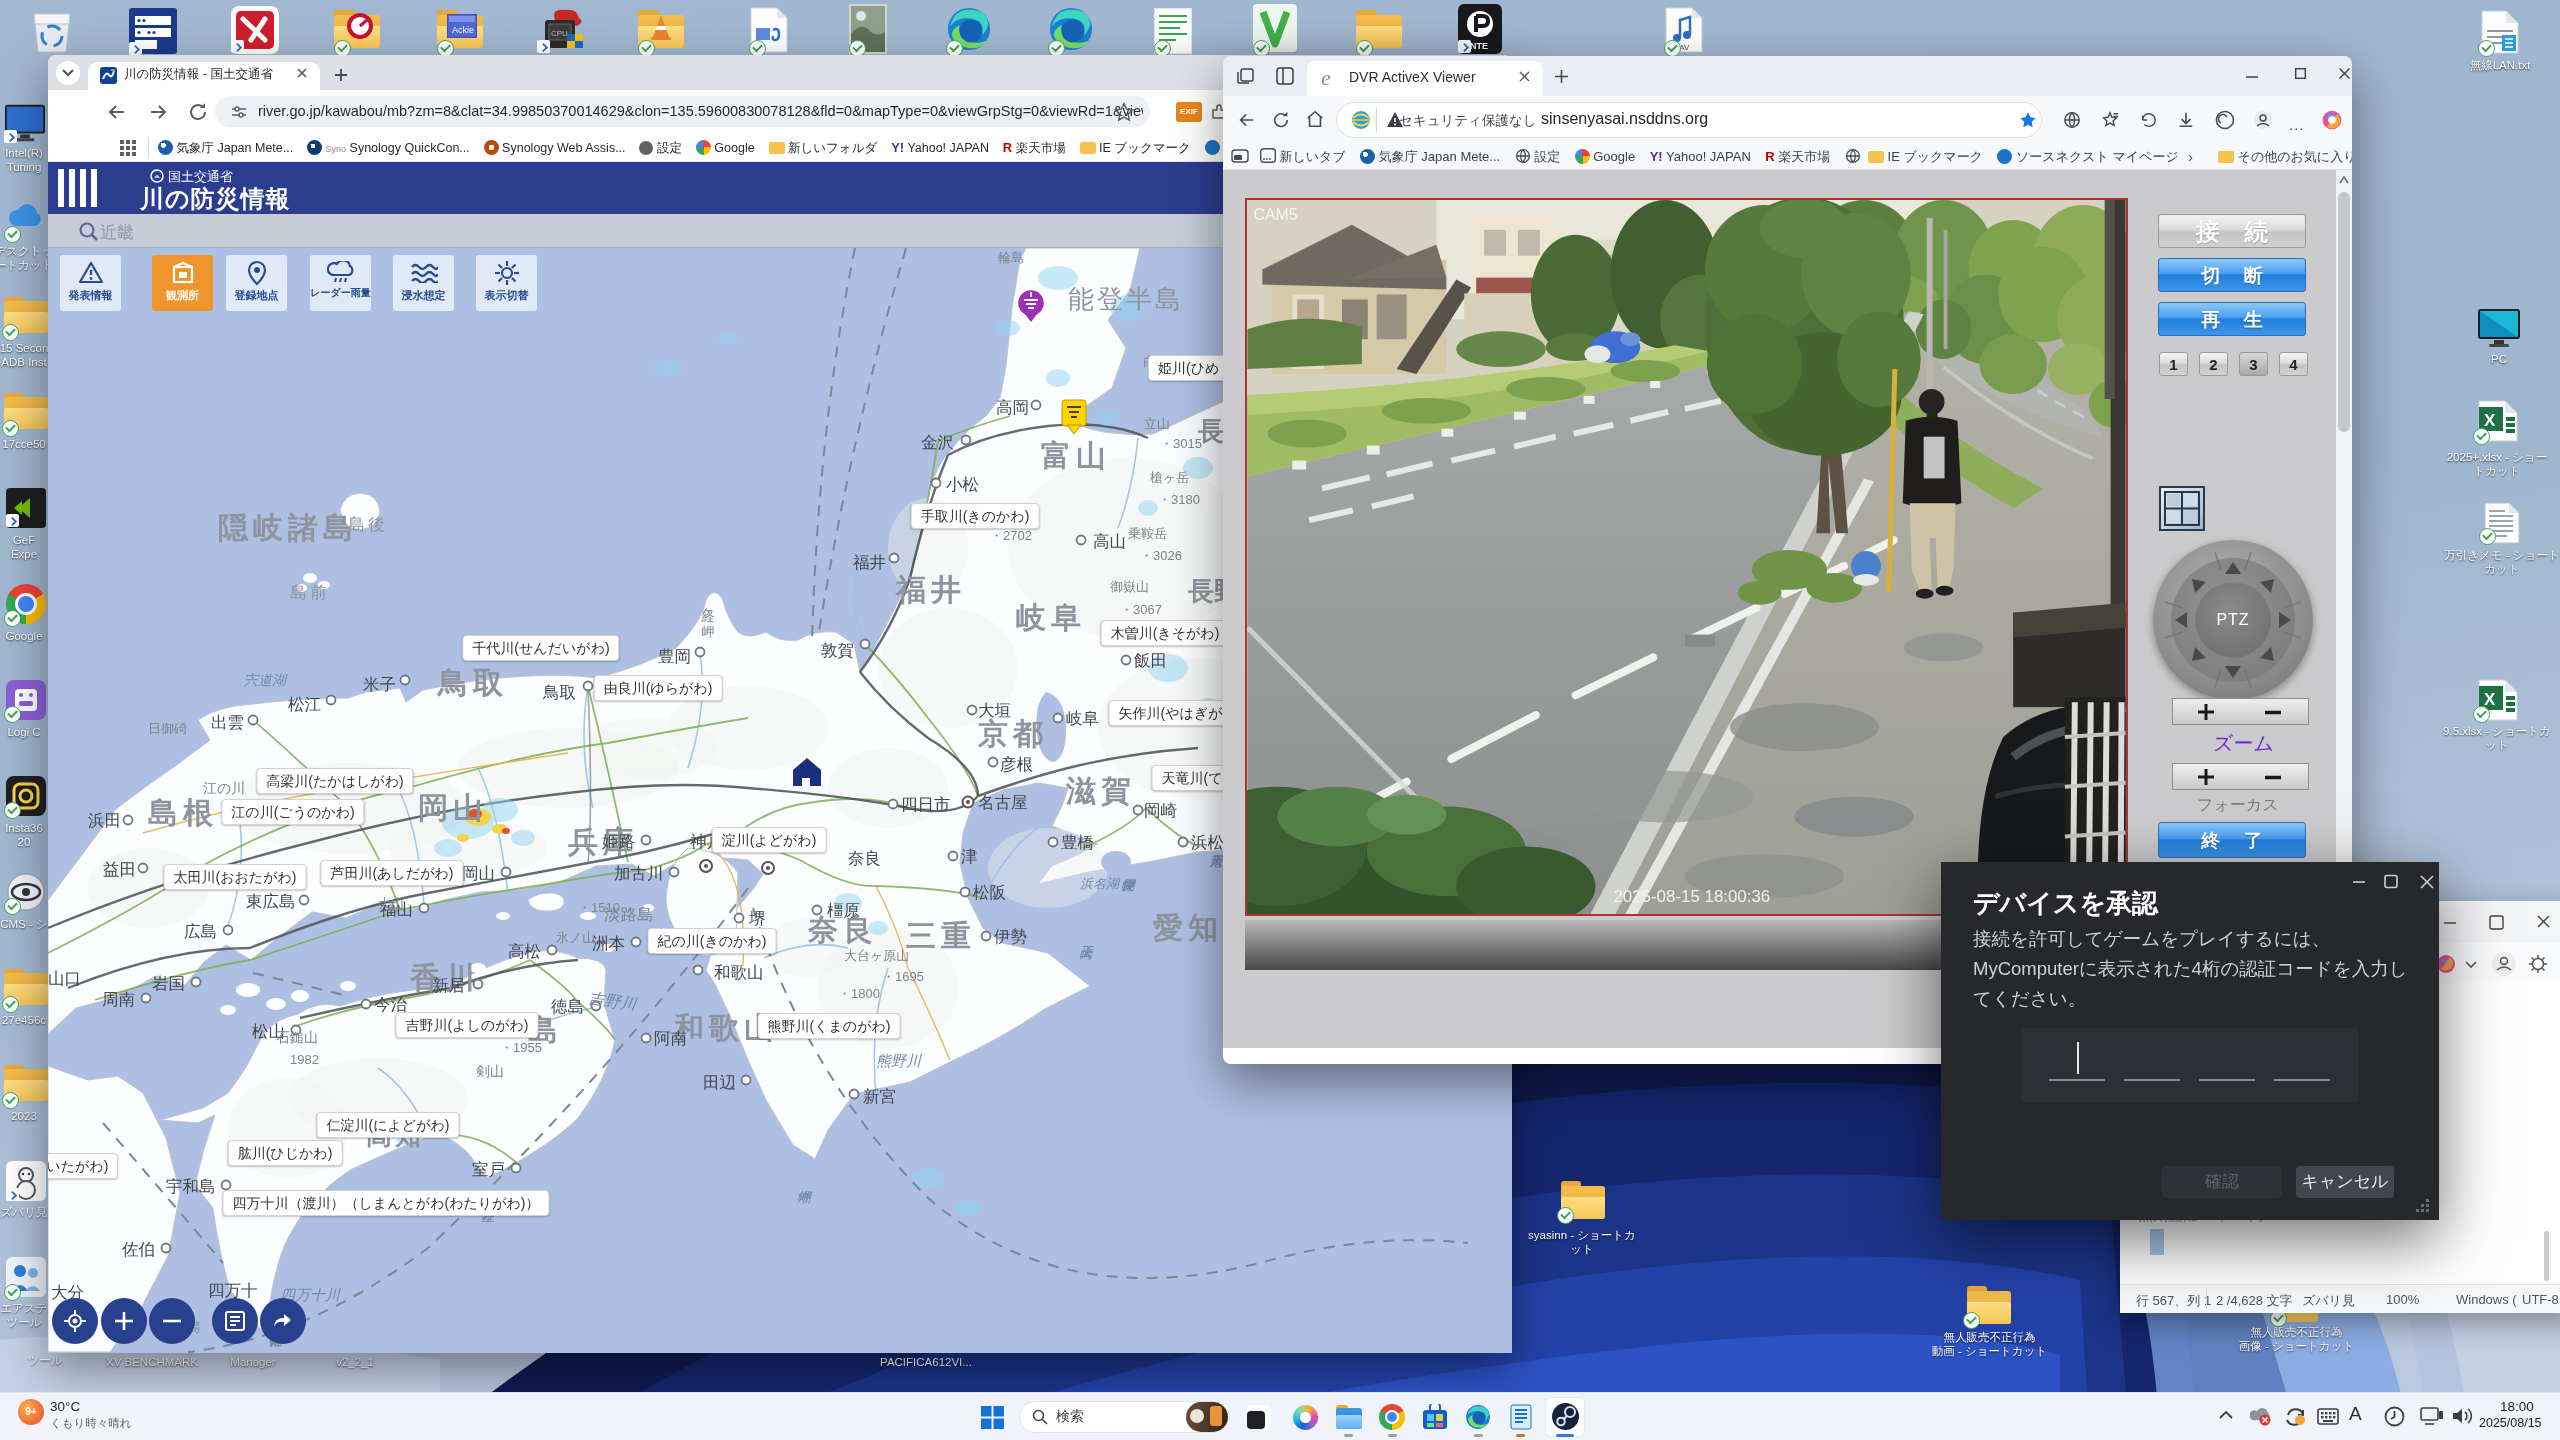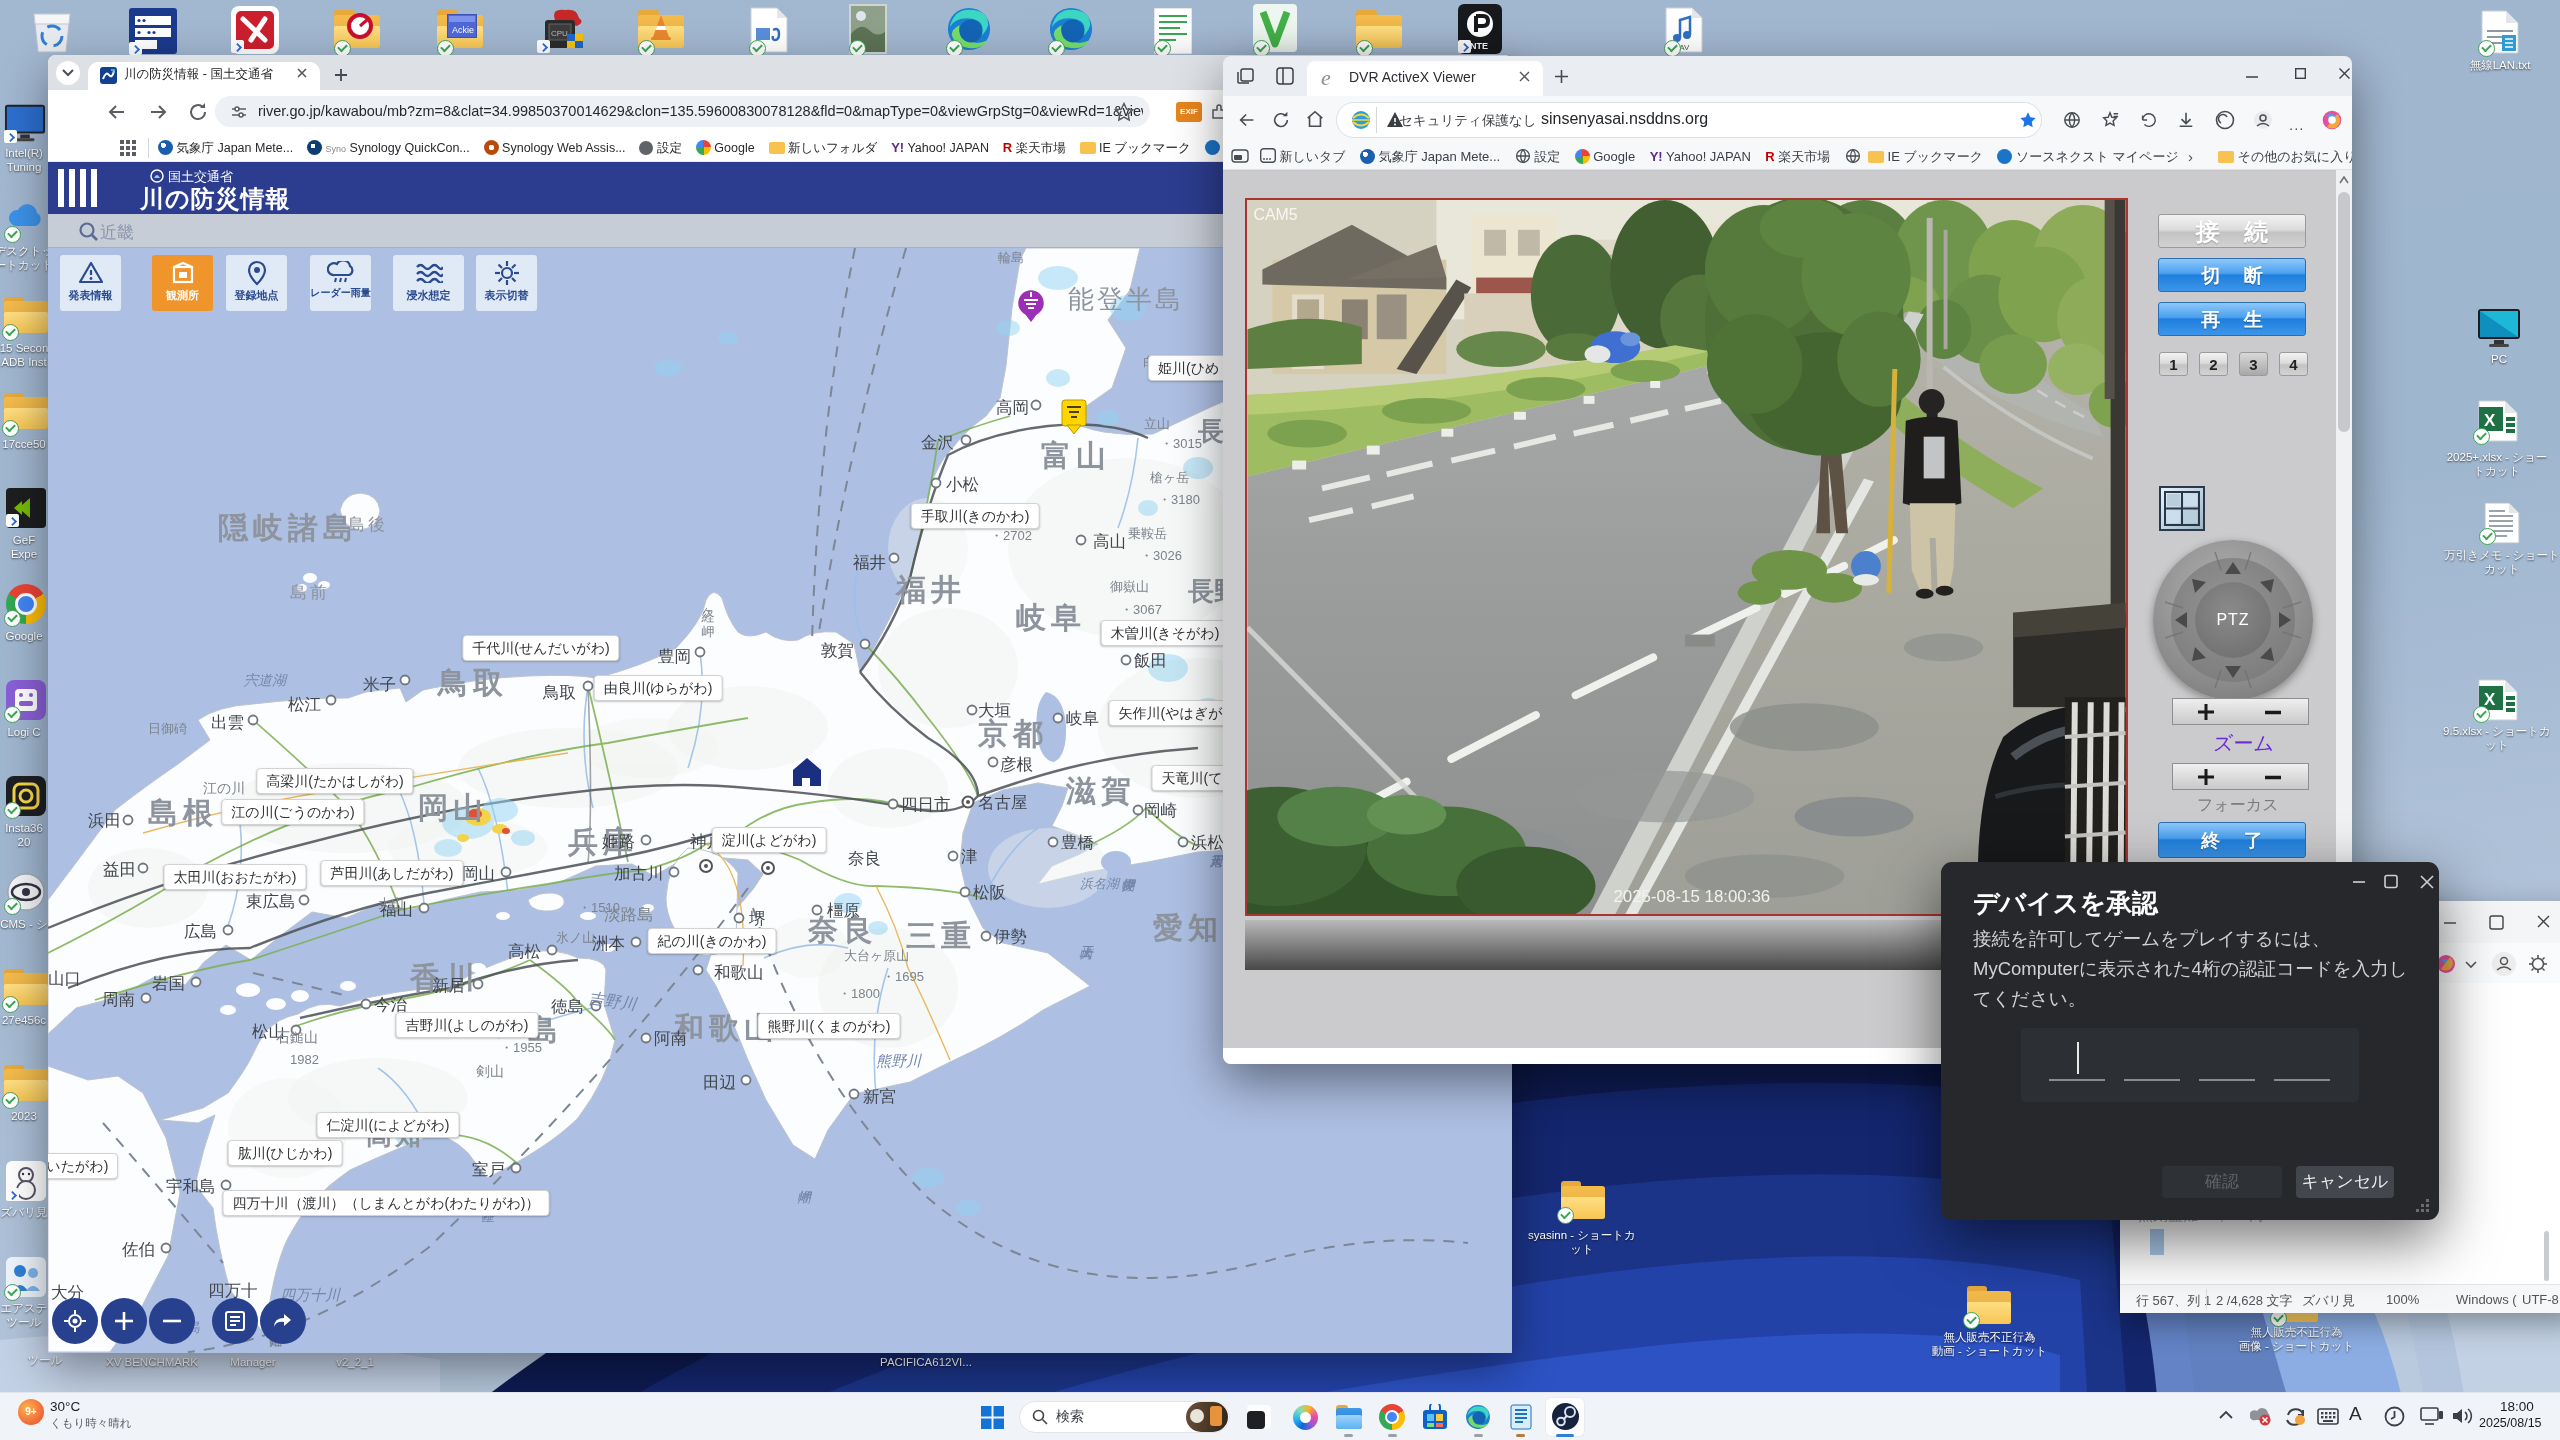--- a/index.html
+++ b/index.html
@@ -890,21 +890,21 @@
     <svg class="tb-ic" style="margin-top:6px" width="28" height="24" viewBox="0 0 28 24">
         <path d="M8,14 a6,6 0 1,1 2,-11 a7,7 0 0,1 13,2 a5,5 0 0,1 -1,9 Z" fill="none" stroke="#2b4b8f" stroke-width="2.2"></path>
         <g stroke="#2b4b8f" stroke-width="2">
           <line x1="9" y1="17" x2="8" y2="21"></line>
           <line x1="14" y1="17" x2="13" y2="21"></line>
           <line x1="19" y1="17" x2="18" y2="21"></line>
         </g>
       </svg>
     <div style="font-size:10px;font-weight:bold;color:#2b4b8f;margin-top:1px;white-space:nowrap">レーダー雨量</div>
   </div>
-  <div class="abs" style="left:345px;top:200px;width:71px;height:56px;background:#e0eaf7;border-radius:3px;text-align:center">
+  <div class="abs" style="left:345px;top:200px;width:61px;height:56px;background:#e0eaf7;border-radius:3px;text-align:center">
     <svg class="tb-ic" style="margin-top:8px" width="28" height="20" viewBox="0 0 28 20">
         <g stroke="#2b4b8f" stroke-width="2.4" fill="none">
           <path d="M2,4 q3.5,-4 7,0 t7,0 t7,0 t5,0"></path>
           <path d="M2,11 q3.5,-4 7,0 t7,0 t7,0 t5,0"></path>
           <path d="M2,18 q3.5,-4 7,0 t7,0 t7,0 t5,0"></path>
         </g>
       </svg>
     <div style="font-size:11px;font-weight:bold;color:#2b4b8f;margin-top:5px">浸水想定</div>
   </div>
   <div class="abs" style="left:428px;top:200px;width:61px;height:56px;background:#e0eaf7;border-radius:3px;text-align:center">
@@ -1365,21 +1365,21 @@
       <line x1="8" y1="0" x2="8" y2="16"></line>
       <line x1="0" y1="8" x2="16" y2="8"></line>
     </svg>
   <svg class="abs" style="left:1042px;top:719px" width="16" height="5" viewBox="0 0 16 5">
       <line x1="0" y1="2.5" x2="16" y2="2.5" stroke="#1a1a1a" stroke-width="3.5"></line>
     </svg>
   <div class="abs" style="left:974px;top:739px;font-size:16px;color:#7a7a7a">フォーカス</div>
   <div class="blueb" style="left:935px;top:766px;width:148px;height:36px;line-height:36px">終 了</div>
 </div>
 
-<div class="abs" style="left:1941px;top:862px;width:498px;height:358px;background:#26282c;border-radius:11px;box-shadow:0 20px 60px rgba(0,0,0,.55);z-index:5">
+<div class="abs" style="left:1941px;top:862px;width:498px;height:358px;background:#26282c;border-radius:0;box-shadow:0 20px 60px rgba(0,0,0,.55);z-index:5">
   <svg class="abs" style="left:410px;top:12px" width="88" height="16" viewBox="0 0 88 16" fill="none" stroke="#cfd0d2" stroke-width="1.6">
     <line x1="2" y1="8" x2="14" y2="8"></line>
     <rect x="34" y="1.5" width="12" height="12" rx="2"></rect>
     <path d="M70,2 L82,14 M82,2 L70,14"></path>
   </svg>
   <div class="abs" style="left:32px;top:24px;font-size:26px;font-weight:bold;color:#fff">デバイスを承認</div>
   <div class="abs" style="left:32px;top:62px;width:446px;font-size:18.5px;color:#cfd1d3;line-height:30px">接続を許可してゲームをプレイするには、MyComputerに表示された4桁の認証コードを入力してください。</div>
   <div class="abs" style="left:80px;top:166px;width:338px;height:74px;background:#2c2f34;border-radius:4px"></div>
   <div class="abs" style="left:136px;top:180px;width:2px;height:32px;background:#e8e8e8"></div>
   <div class="abs" style="left:108px;top:217px;width:56px;height:2px;background:#8a8c90"></div>

